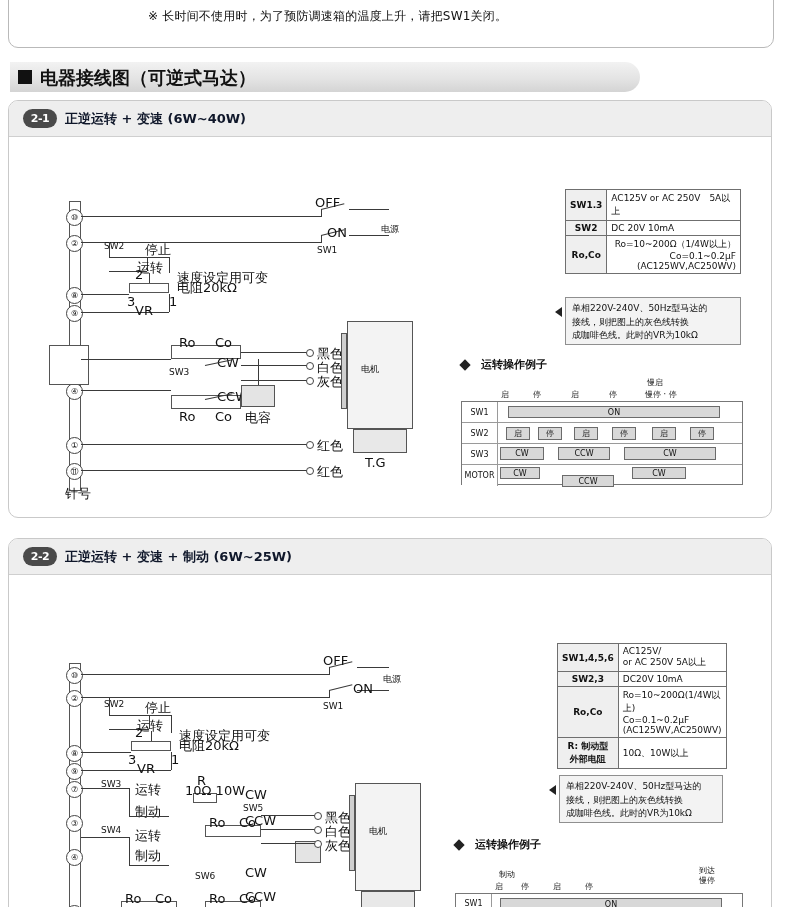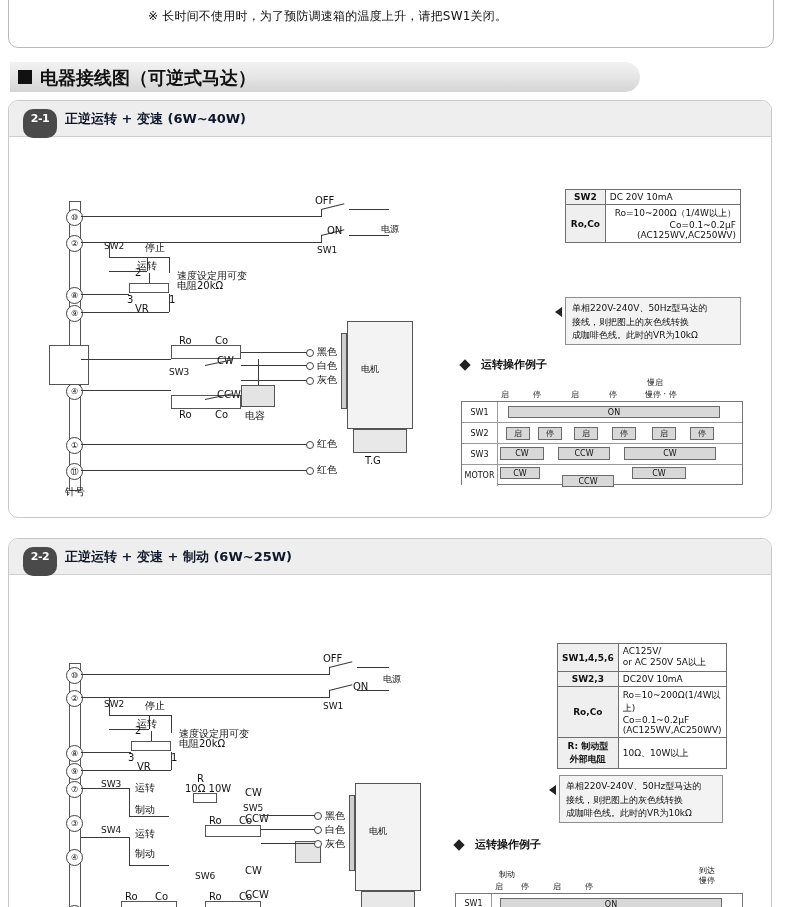--- a/index.html
+++ b/index.html
@@ -37,39 +37,39 @@
     position:absolute;left:8px;width:764px;
     border:1px solid #c9c9c9;border-radius:10px;background:#fff;
     box-sizing:border-box;
   }
   .panel-head{
     position:absolute;left:0;top:0;width:100%;height:36px;
     background:#eeeeee;border-radius:9px 9px 0 0;border-bottom:1px solid #cfcfcf;
     box-sizing:border-box;
   }
   .tagnum{
-    position:absolute;left:14px;top:8px;width:34px;height:29px;border-radius:10px;
+    position:absolute;left:14px;top:8px;width:34px;height:19px;border-radius:10px;
     background:#4a4a4a;color:#fff;font-size:11px;font-weight:bold;
     text-align:center;line-height:19px;letter-spacing:-.5px;
   }
   .head-label{
     position:absolute;left:56px;top:9px;font-size:13px;font-weight:bold;color:#0f172a;
   }
   .panel-body{position:absolute;left:0;top:36px;width:100%;}
 
   
   .ln{position:absolute;background:#3a3a3a;}
   .hl{height:1px;}
   .vl{width:1px;}
   .term{
     position:absolute;width:15px;height:15px;border:1px solid #444;border-radius:50%;
     background:#fff;font-size:8px;text-align:center;line-height:15px;color:#111;
   }
   .lbl{position:absolute;font-size:9px;color:#111;white-space:nowrap;}
-  .lbl-s{position:absolute;font-size:10px;color:#111;white-space:nowrap;}
+  .lbl-s{position:absolute;font-size:13px;color:#111;white-space:nowrap;}
   .box{position:absolute;border:1px solid #555;background:#fff;box-sizing:border-box;}
   .ocircle{position:absolute;width:6px;height:6px;border:1px solid #444;border-radius:50%;background:#fff;}
 
   
   .spec{position:absolute;border:1px solid #6f6f6f;background:#fff;border-collapse:collapse;}
   .spec td{border:1px solid #6f6f6f;font-size:9px;padding:2px 4px;color:#111;}
   .spec td.k{background:#efefef;text-align:center;font-weight:bold;white-space:nowrap;}
 
   
   .callout{
@@ -196,20 +196,24 @@
 
     <div class="box" style="left:348px;top:185px;width:14px;height:34px;background:#d9d9d9;"></div>
     <div class="box" style="left:338px;top:184px;width:66px;height:108px;background:#f3f3f3;"></div>
     <div class="box" style="left:332px;top:196px;width:6px;height:76px;background:#cfcfcf;"></div>
     <div class="box" style="left:344px;top:292px;width:54px;height:24px;background:#e8e8e8;"></div>
     <div class="lbl" style="left:352px;top:226px;">电机</div>
     <div class="lbl-s" style="left:356px;top:318px;">T.G</div>
 
     <table class="spec" style="left:556px;top:52px;width:176px;">
       <tbody>
+          <tr>
+        <td class="k">SW1.3</td>
+        <td>AC125V or AC 250V　5A以上</td>
+      </tr>
       <tr>
         <td class="k">SW2</td>
         <td>DC 20V 10mA</td>
       </tr>
       <tr>
         <td class="k">Ro,Co</td>
         <td style="white-space:pre-line;text-align:right;">Ro=10~200Ω（1/4W以上）
 Co=0.1~0.2μF
 (AC125WV,AC250WV)</td>
       </tr>

